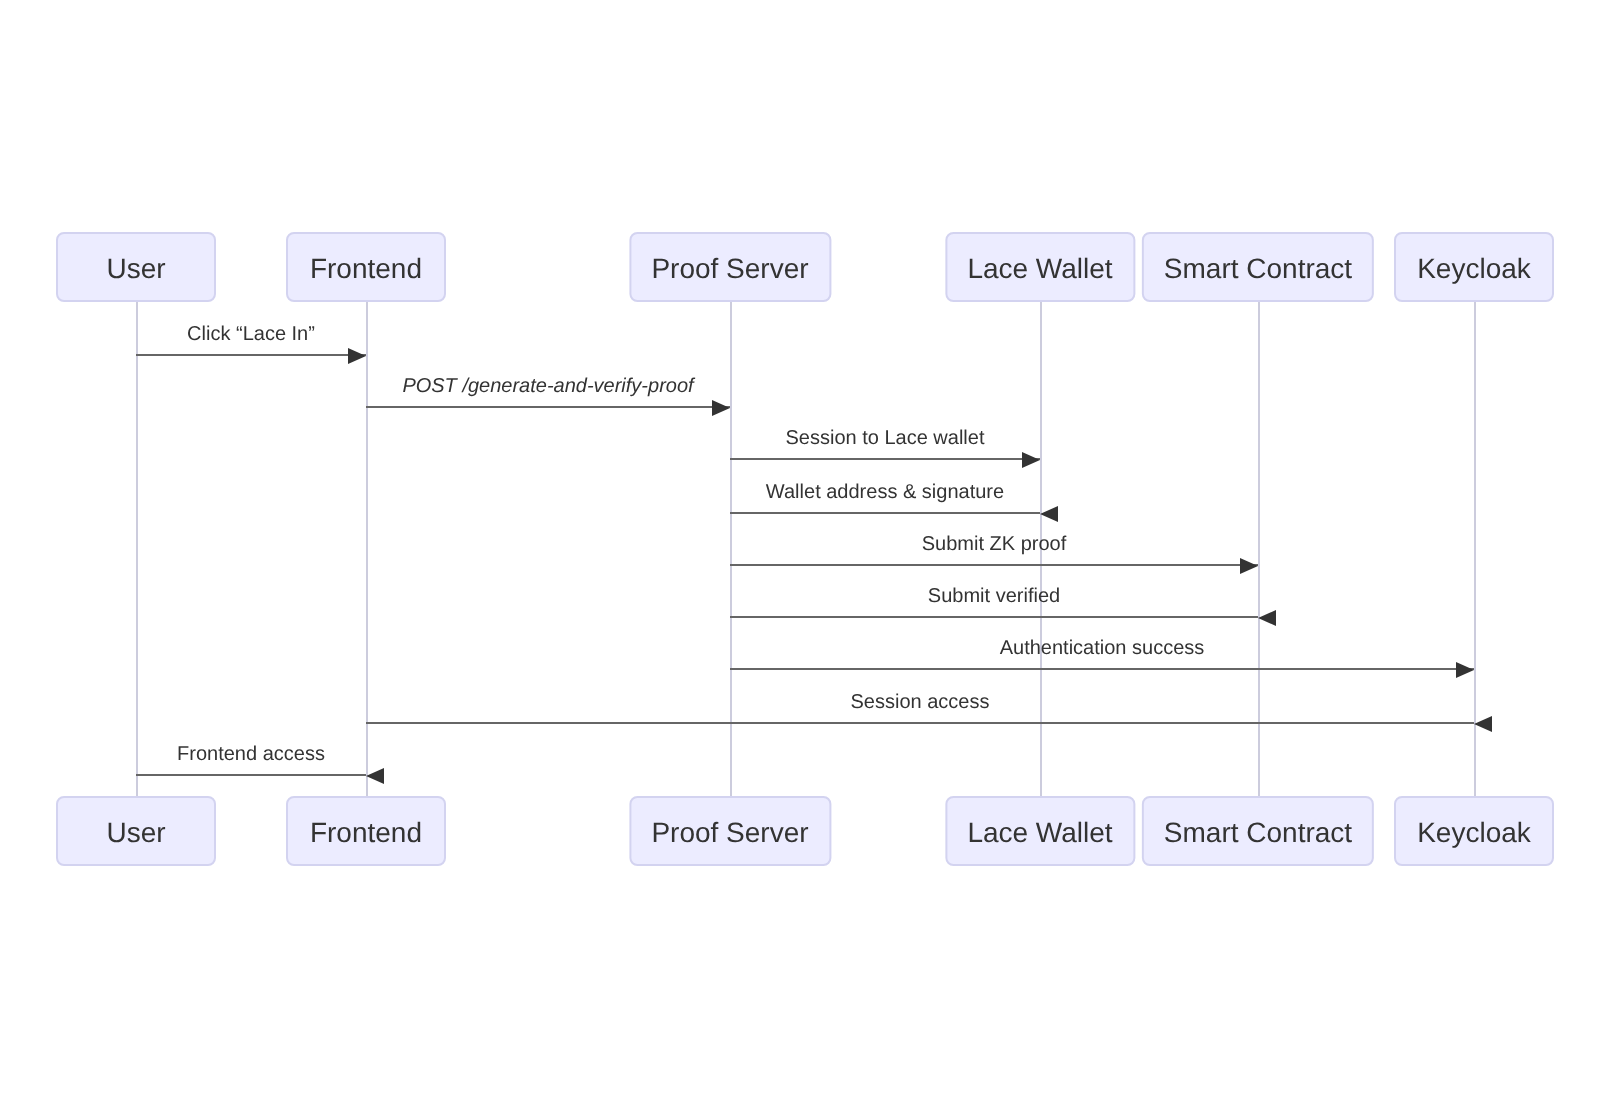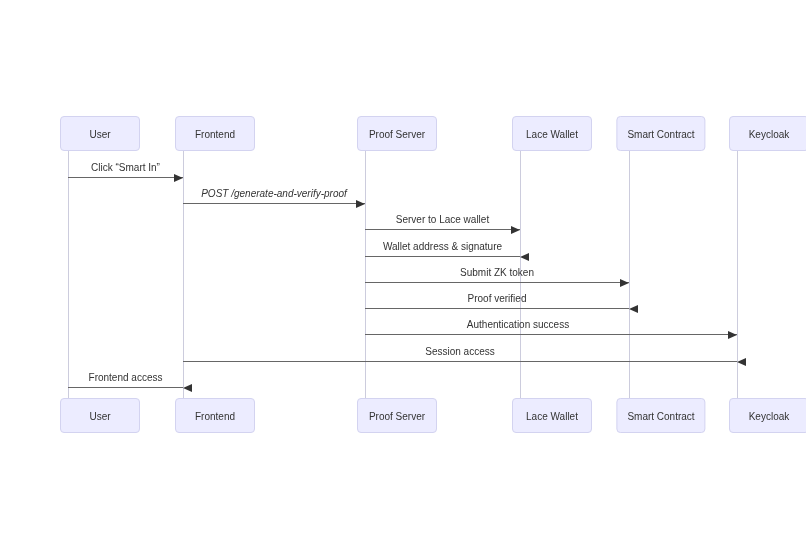--- a/index.html
+++ b/index.html
@@ -20,24 +20,23 @@
     transform: translateX(-50%);
     min-width: 80px;
     height: 35px;
     line-height: 35px;
     padding: 0 10px;
     box-sizing: border-box;
     background: var(--actor-fill, #ececff);
     border: 1px solid var(--actor-border, #d3d3f0);
     border-radius: 4px;
     color: var(--text, #333333);
-    font-size: 10px;
+    font-size: 14px;
     text-align: center;
     white-space: nowrap;
-    margin-left: 32px;
   }
   .lifeline {
     position: absolute;
     width: 1px;
     background: var(--lifeline, #ccccdd);
   }
   .msg-label {
     position: absolute;
     transform: translateX(-50%);
     color: var(--text, #333333);
@@ -74,39 +73,39 @@
     <div class="actor-box" style="left: 365px; top: 398px;">Proof Server</div>
     <div class="lifeline" style="left: 519.5px; top: 151px; height: 247px;"></div>
     <div class="actor-box" style="left: 520px; top: 116px;">Lace Wallet</div>
     <div class="actor-box" style="left: 520px; top: 398px;">Lace Wallet</div>
     <div class="lifeline" style="left: 628.5px; top: 151px; height: 247px;"></div>
     <div class="actor-box" style="left: 629px; top: 116px;">Smart Contract</div>
     <div class="actor-box" style="left: 629px; top: 398px;">Smart Contract</div>
     <div class="lifeline" style="left: 736.5px; top: 151px; height: 247px;"></div>
     <div class="actor-box" style="left: 737px; top: 116px;">Keycloak</div>
     <div class="actor-box" style="left: 737px; top: 398px;">Keycloak</div>
-    <div class="msg-label" style="left: 125.5px; top: 162px;">Click “Smart In”</div>
+    <div class="msg-label" style="left: 125.5px; top: 162px;">Click “Lace In”</div>
     <div class="msg-line" style="left: 68px; top: 177px; width: 115px;"></div>
     <div class="arrowhead right" style="left: 174px; top: 173.5px;"></div>
     <div class="msg-label" style="left: 274px; top: 188px; font-style: italic;">POST /generate-and-verify-proof</div>
     <div class="msg-line" style="left: 183px; top: 203px; width: 182px;"></div>
     <div class="arrowhead right" style="left: 356px; top: 199.5px;"></div>
-    <div class="msg-label" style="left: 442.5px; top: 214px;">Server to Lace wallet</div>
+    <div class="msg-label" style="left: 442.5px; top: 214px;">Session to Lace wallet</div>
     <div class="msg-line" style="left: 365px; top: 229px; width: 155px;"></div>
     <div class="arrowhead right" style="left: 511px; top: 225.5px;"></div>
     <div class="msg-label" style="left: 442.5px; top: 241px; text-align: right;">Wallet address &amp; signature</div>
     <div class="msg-line" style="left: 365px; top: 256px; width: 155px;"></div>
     <div class="arrowhead left" style="left: 520px; top: 252.5px;"></div>
-    <div class="msg-label" style="left: 497px; top: 267px;">Submit ZK token</div>
+    <div class="msg-label" style="left: 497px; top: 267px;">Submit ZK proof</div>
     <div class="msg-line" style="left: 365px; top: 282px; width: 264px;"></div>
     <div class="arrowhead right" style="left: 620px; top: 278.5px;"></div>
-    <div class="msg-label" style="left: 497px; top: 293px;">Proof verified</div>
+    <div class="msg-label" style="left: 497px; top: 293px;">Submit verified</div>
     <div class="msg-line" style="left: 365px; top: 308px; width: 264px;"></div>
     <div class="arrowhead left" style="left: 629px; top: 304.5px;"></div>
-    <div class="msg-label" style="left: 518px; top: 319px;">Authentication success</div>
+    <div class="msg-label" style="left: 551px; top: 319px;">Authentication success</div>
     <div class="msg-line" style="left: 365px; top: 334px; width: 372px;"></div>
     <div class="arrowhead right" style="left: 728px; top: 330.5px;"></div>
     <div class="msg-label" style="left: 460px; top: 346px;">Session access</div>
     <div class="msg-line" style="left: 183px; top: 361px; width: 554px;"></div>
     <div class="arrowhead left" style="left: 737px; top: 357.5px;"></div>
     <div class="msg-label" style="left: 125.5px; top: 372px;">Frontend access</div>
     <div class="msg-line" style="left: 68px; top: 387px; width: 115px;"></div>
     <div class="arrowhead left" style="left: 183px; top: 383.5px;"></div>
   </div>
 

